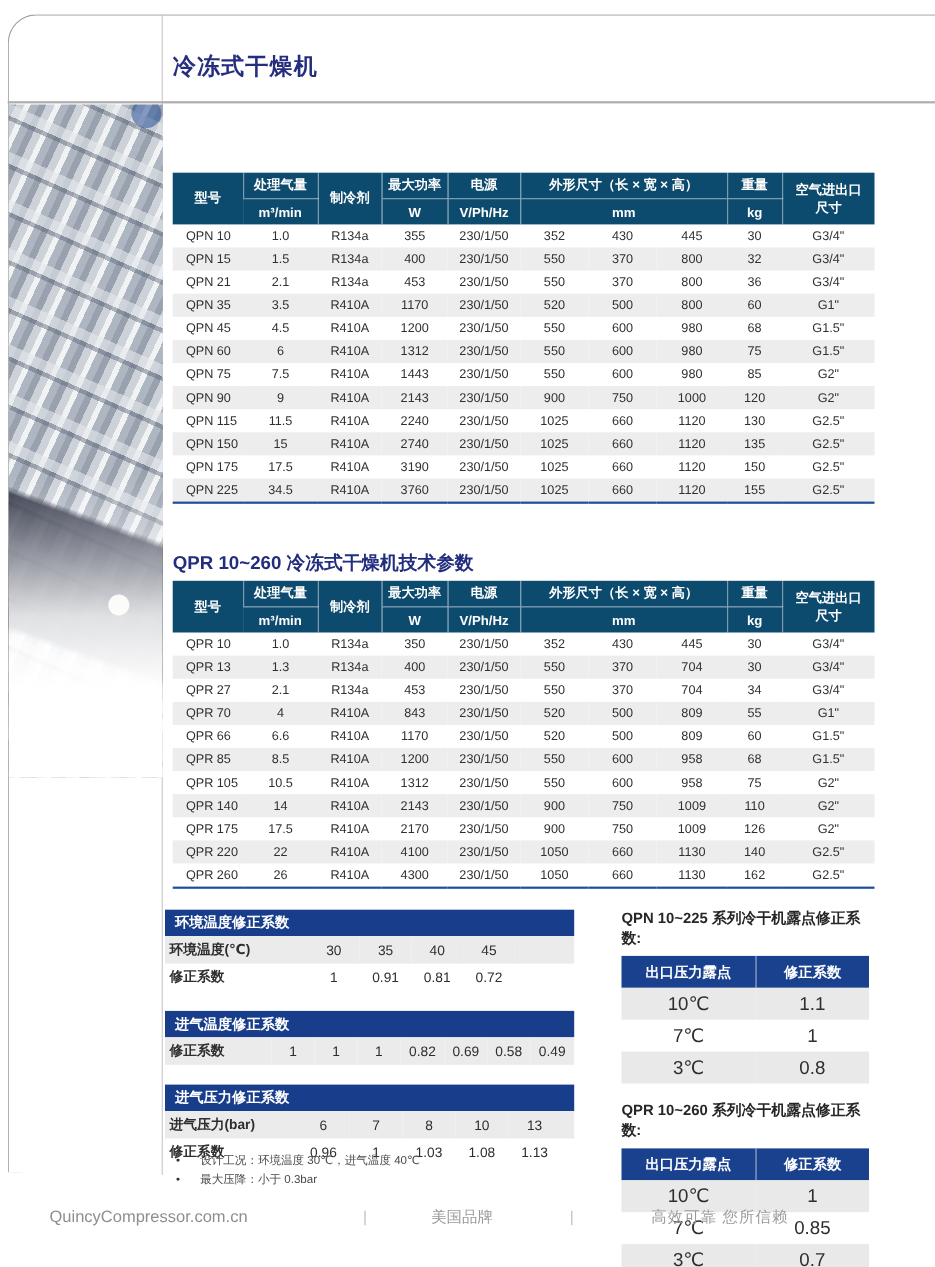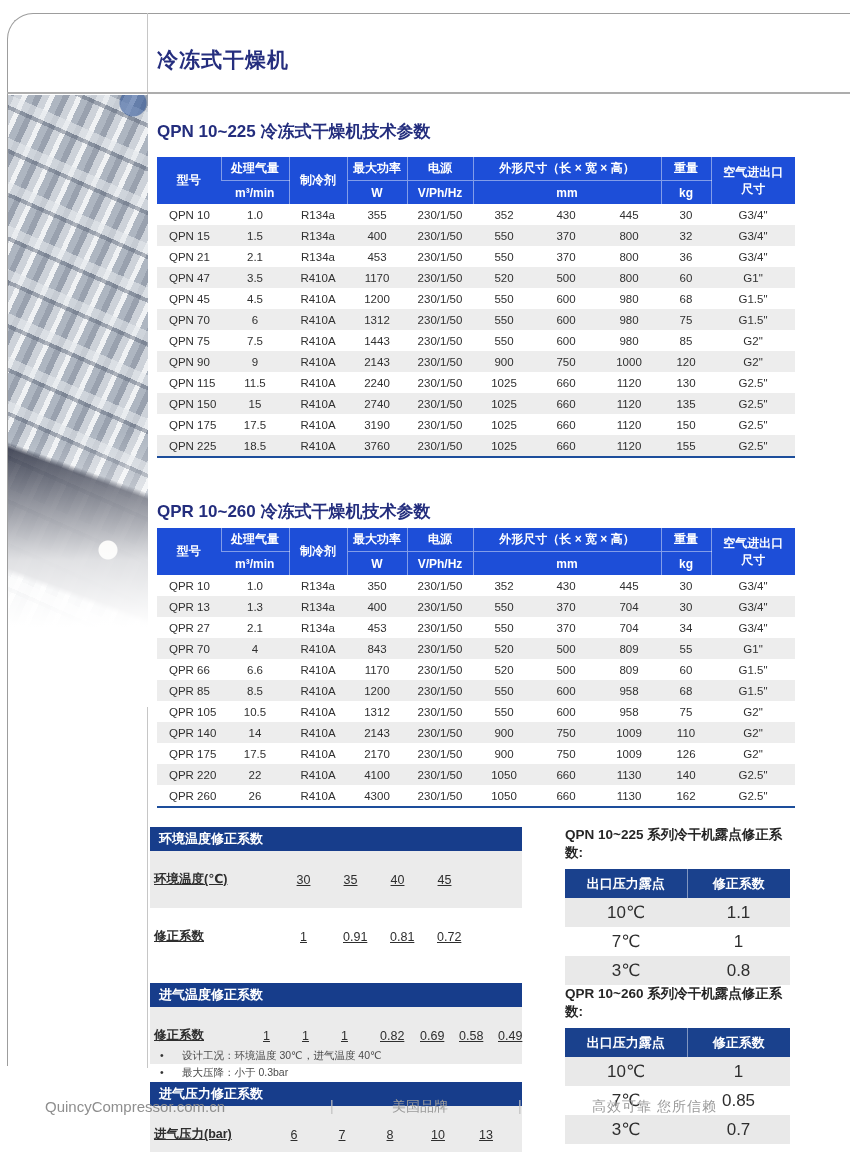--- a/index.html
+++ b/index.html
@@ -29,47 +29,47 @@
   .section-title{position:absolute;font-size:17px;font-weight:bold;color:#232d7d;}
   #qpn-title{left:157px;top:120px;}
   #qpr-title{left:157px;top:500px;}
 
   
   table{border-collapse:collapse;}
   .spec-table{position:absolute;left:157px;width:638px;table-layout:fixed;
               border-bottom:2px solid #1d4e9b;}
   #qpn-table{top:157px;}
   #qpr-table{top:528px;}
-  .spec-table thead th{background:#1d4ed8;color:#ffffff;font-size:12px;font-weight:bold;
+  .spec-table thead th{background:#0c4a6e;color:#ffffff;font-size:12px;font-weight:bold;
                        height:23px;padding:0 2px;text-align:center;vertical-align:middle;}
   .spec-table thead th{border-left:1px solid rgba(255,255,255,0.45);}
   .spec-table thead tr th:first-child{border-left:none;}
   .spec-table thead tr.unit-row th{border-top:1px solid rgba(255,255,255,0.45);}
   .spec-table td{font-size:11.5px;color:#303030;height:21px;text-align:center;padding:0 2px;}
   .spec-table td:first-child{text-align:left;padding-left:12px;}
   .spec-table tbody tr:nth-child(even){background:#ededed;}
 
   
   .mini-block{position:absolute;left:150px;top:827px;width:372px;}
   .mini-bar{height:24px;background:#173d8b;color:#ffffff;font-size:13px;font-weight:bold;
             line-height:24px;padding-left:9px;box-sizing:border-box;}
   .mini-bar.gap{margin-top:18px;}
   .mini-table{width:372px;table-layout:fixed;}
-  .mini-table td{font-size:12.5px;color:#2e2e2e;height:25px;text-align:center;padding:16px;text-decoration:underline;}
+  .mini-table td{font-size:12.5px;color:#2e2e2e;height:25px;text-align:center;padding:0;}
   .mini-table td:first-child{text-align:left;font-weight:bold;padding-left:4px;}
   .mini-table tbody tr:nth-child(odd){background:#ebebeb;}
 
   .notes{position:absolute;left:160px;top:1047px;width:360px;}
   .note-line{font-size:10.5px;color:#4a4a4a;line-height:17px;}
   .note-line .bullet{display:inline-block;width:22px;text-align:left;color:#333;}
 
   
   .dew-block{position:absolute;left:565px;top:826px;width:225px;}
   .dew-title{font-size:13.5px;font-weight:bold;color:#262626;margin-bottom:7px;}
-  .dew-title.second{margin-top:0;}
+  .dew-title.second{margin-top:16px;}
   .dew-table{width:225px;table-layout:fixed;}
   .dew-table thead th{background:#1a418d;color:#ffffff;font-size:13px;font-weight:bold;
                       height:27px;text-align:center;}
   .dew-table thead th + th{border-left:1px solid rgba(255,255,255,0.45);}
   .dew-table td{font-size:17px;color:#2e2e2e;height:27px;text-align:center;}
   .dew-table tbody tr:nth-child(odd){background:#e9e9e9;}
 
   
   .footer{position:absolute;left:0;top:1098px;width:840px;height:30px;}
   .footer span{position:absolute;top:0;}
@@ -85,21 +85,20 @@
 <div id="page">
 
   <div class="frame"></div>
   <div class="sidebar-divider"></div>
   <div class="header-rule"></div>
 
   <div class="page-title">冷冻式干燥机</div>
 
   <div class="photo"></div>
 
-  <div class="section-title" id="qpn-title">QPN 10~225 冷冻式干燥机技术参数</div>
   <table class="spec-table" id="qpn-table">
     <colgroup>
       <col style="width:64px">
         <col style="width:68px">
         <col style="width:58px">
         <col style="width:60px">
       <col style="width:66px">
         <col style="width:62px">
         <col style="width:62px">
         <col style="width:64px">
@@ -156,21 +155,21 @@
           <td>R134a</td>
           <td>453</td>
           <td>230/1/50</td>
           <td>550</td>
           <td>370</td>
           <td>800</td>
           <td>36</td>
           <td>G3/4"</td>
         </tr>
         <tr>
-          <td>QPN 47</td>
+          <td>QPN 35</td>
           <td>3.5</td>
           <td>R410A</td>
           <td>1170</td>
           <td>230/1/50</td>
           <td>520</td>
           <td>500</td>
           <td>800</td>
           <td>60</td>
           <td>G1"</td>
         </tr>
@@ -180,21 +179,21 @@
           <td>R410A</td>
           <td>1200</td>
           <td>230/1/50</td>
           <td>550</td>
           <td>600</td>
           <td>980</td>
           <td>68</td>
           <td>G1.5"</td>
         </tr>
         <tr>
-          <td>QPN 70</td>
+          <td>QPN 60</td>
           <td>6</td>
           <td>R410A</td>
           <td>1312</td>
           <td>230/1/50</td>
           <td>550</td>
           <td>600</td>
           <td>980</td>
           <td>75</td>
           <td>G1.5"</td>
         </tr>
@@ -253,21 +252,21 @@
           <td>3190</td>
           <td>230/1/50</td>
           <td>1025</td>
           <td>660</td>
           <td>1120</td>
           <td>150</td>
           <td>G2.5"</td>
         </tr>
         <tr>
           <td>QPN 225</td>
-          <td>18.5</td>
+          <td>34.5</td>
           <td>R410A</td>
           <td>3760</td>
           <td>230/1/50</td>
           <td>1025</td>
           <td>660</td>
           <td>1120</td>
           <td>155</td>
           <td>G2.5"</td>
         </tr>
       </tbody>

